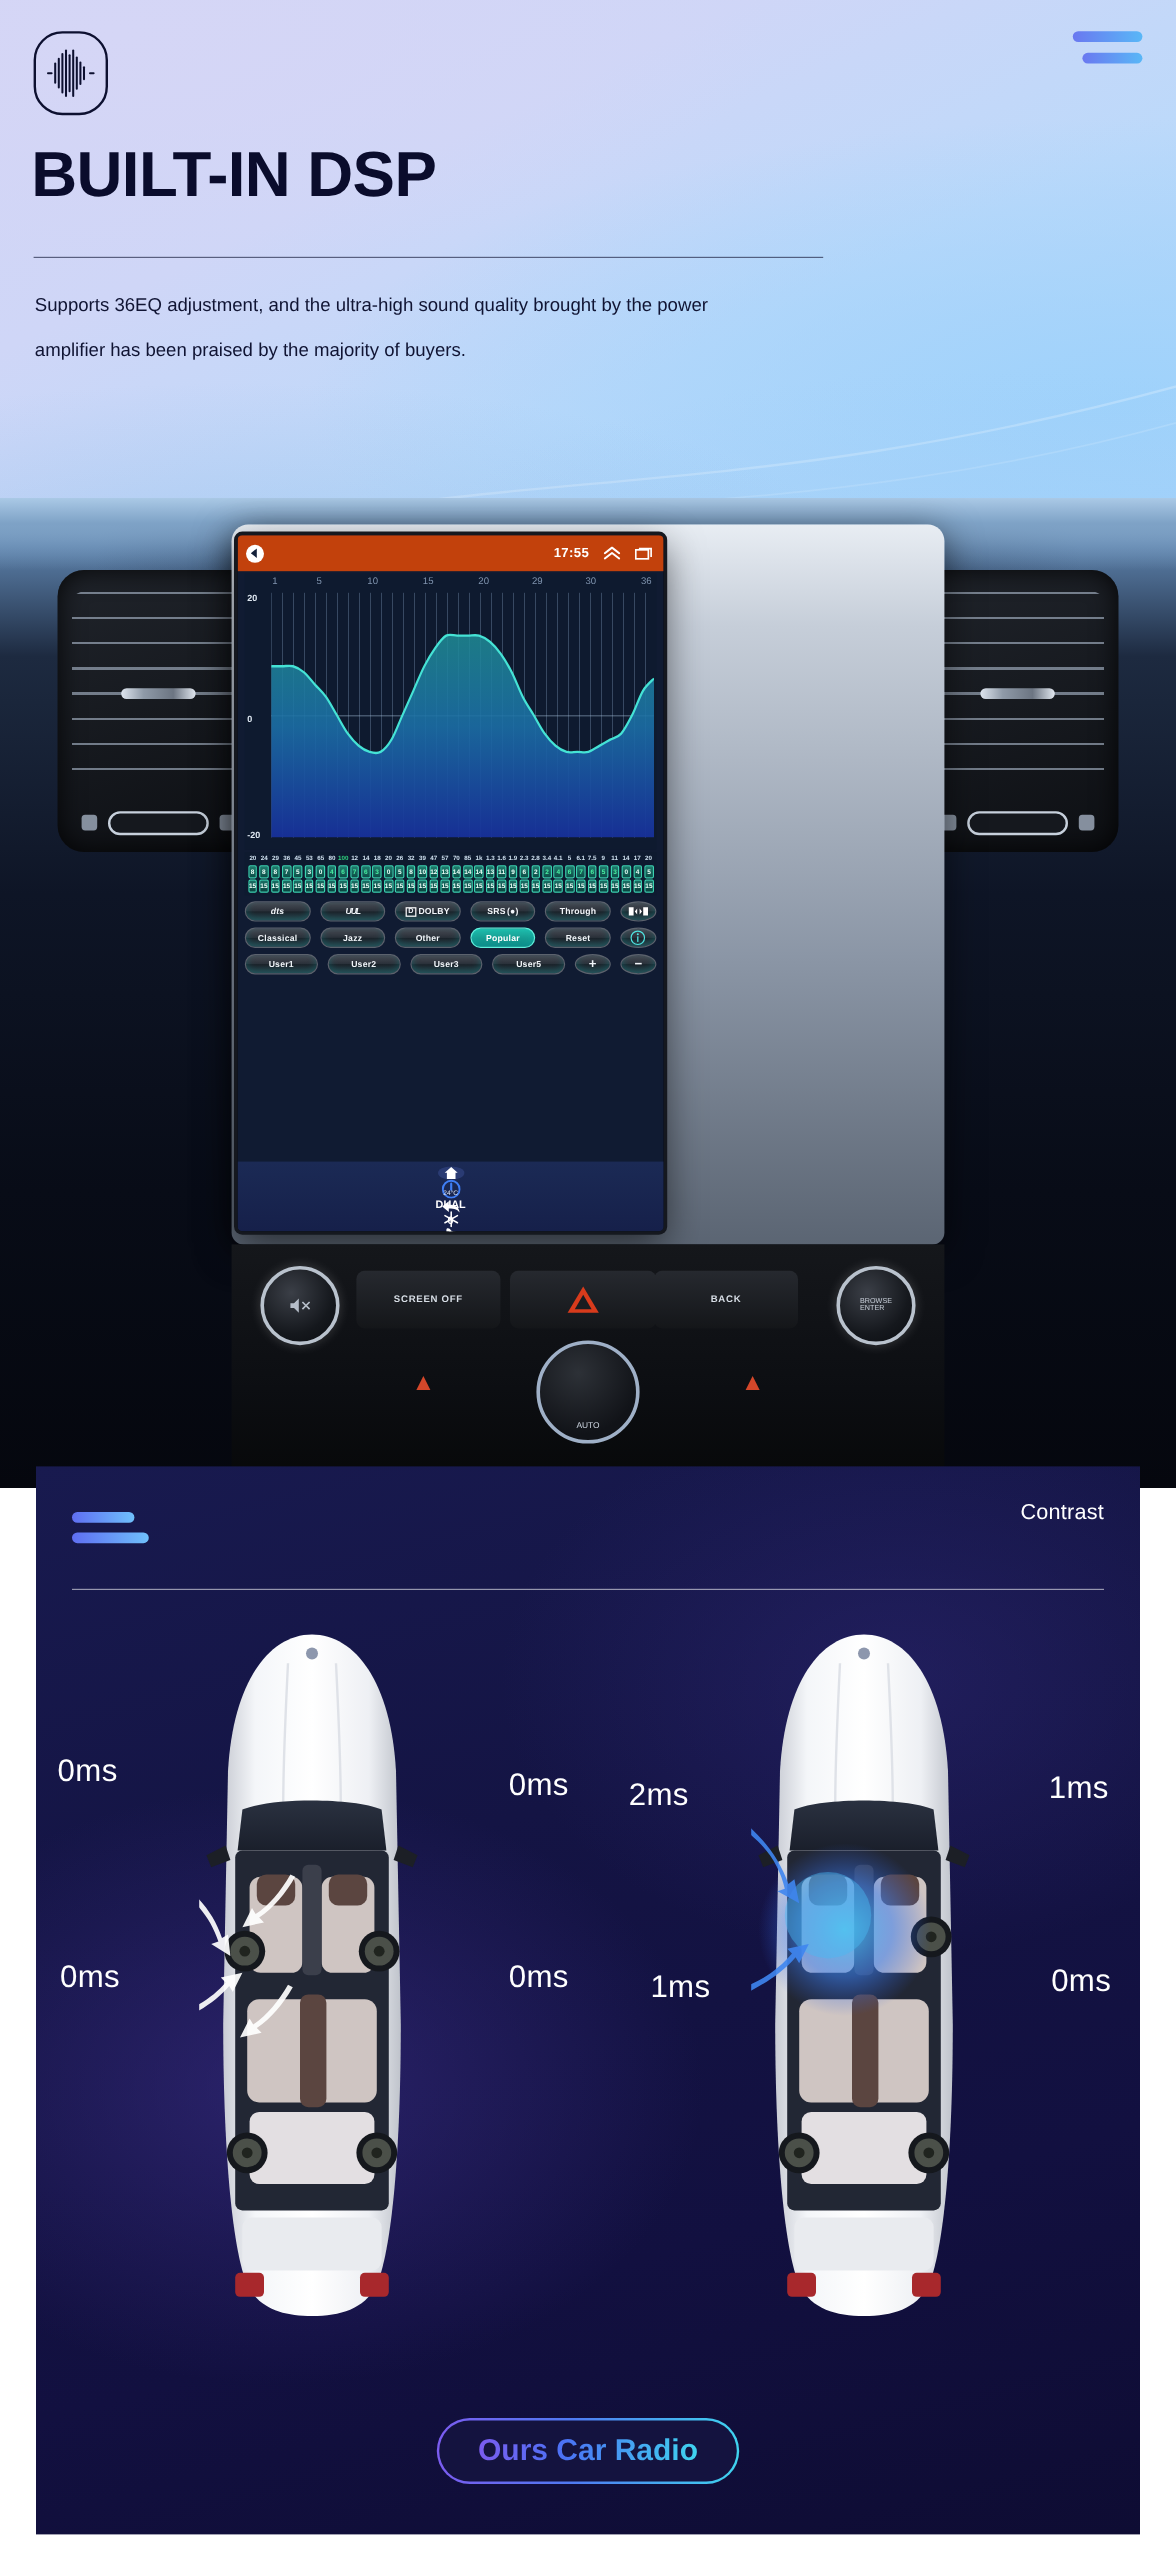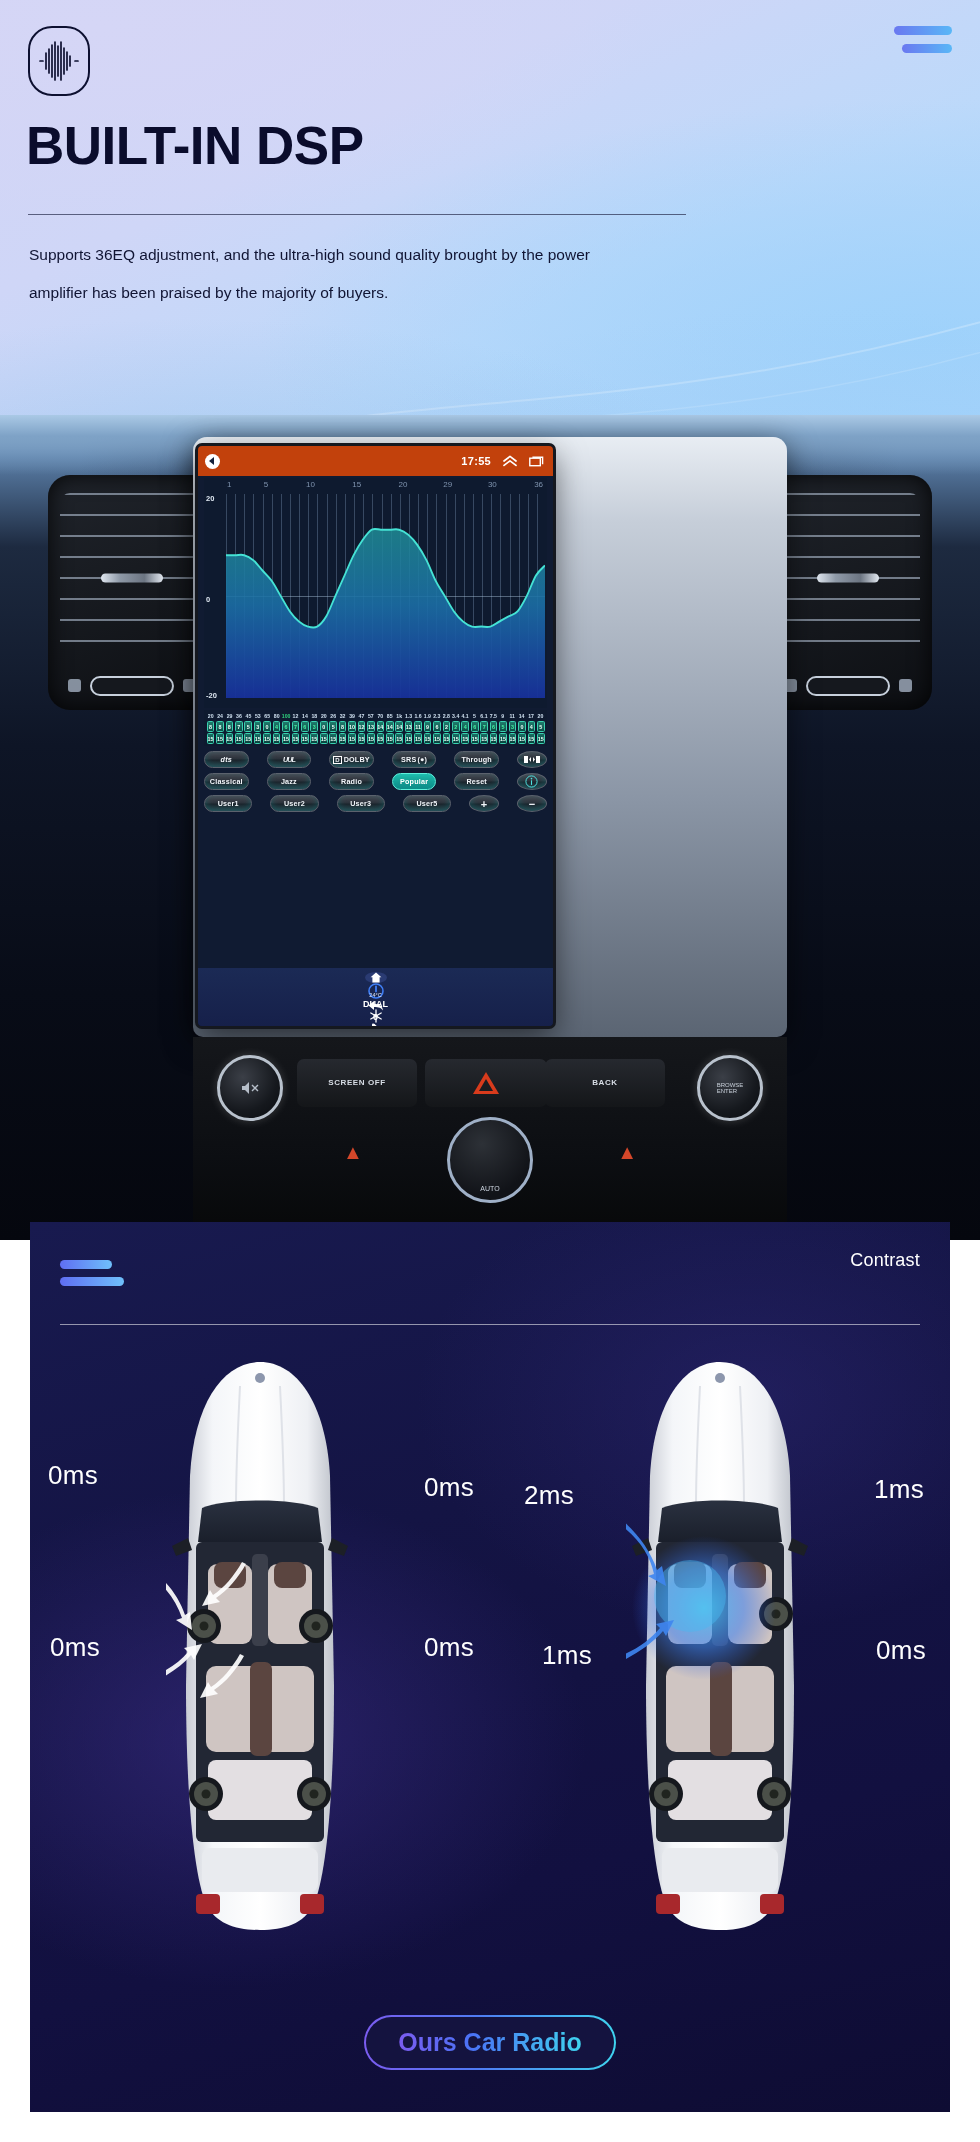--- a/index.html
+++ b/index.html
@@ -134,21 +134,21 @@
     width: 85%; height: 11px; border-radius: 1.5px;
     background: linear-gradient(180deg, #1f7d6d, #0d4d47);
     border: .5px solid #3ad2b0;
     color: #eafff8; font-size: 5.4px; font-weight: 700;
     display: flex; align-items: center; justify-content: center;
   }
   .band-box.hl { color: #49f0a2; }
   .band-box.q { background: linear-gradient(180deg,#1a6e64,#0a423e); }
 
   .ui-presets { margin: 5px 6px 0 6px; display: flex; flex-direction: column; gap: 5px; flex: 0 0 auto; }
-  .preset-row { display: flex; gap: 18px; }
+  .preset-row { display: flex; gap: 8px; }
   .preset-btn {
     flex: 1; height: 17px; border-radius: 9px;
     background: linear-gradient(180deg, #474d56 0%, #2b3039 48%, #1b2028 52%, #2d333c 100%);
     border: 1px solid #5b626d;
     box-shadow: inset 0 -3px 6px rgba(0,220,220,.22);
     color: #f2f6fa; font-size: 7.2px; font-weight: 700; letter-spacing: .2px;
     display: flex; align-items: center; justify-content: center; white-space: nowrap;
   }
   .preset-btn.active {
     background: linear-gradient(180deg,#1fbfae,#0e7d79);
@@ -569,21 +569,21 @@
             <div class="preset-btn round">
               <svg width="18" height="9" viewBox="0 0 18 9">
                 <path d="M1 1 L5 1 L5 8 L1 8 Z M6 4.5 L8 2 L8 7 Z" fill="#fff"></path>
                 <path d="M17 1 L13 1 L13 8 L17 8 Z M12 4.5 L10 2 L10 7 Z" fill="#fff"></path>
               </svg>
             </div>
           </div>
           <div class="preset-row">
             <div class="preset-btn">Classical</div>
             <div class="preset-btn">Jazz</div>
-            <div class="preset-btn">Radio</div>
+            <div class="preset-btn">Other</div>
             <div class="preset-btn active">Popular</div>
             <div class="preset-btn">Reset</div>
             <div class="preset-btn round">
               <svg width="13" height="13" viewBox="0 0 13 13">
                 <circle cx="6.5" cy="6.5" r="5.6" fill="none" stroke="#4fe3e0" stroke-width="1"></circle>
                 <circle cx="6.5" cy="3.6" r=".85" fill="#4fe3e0"></circle>
                 <rect x="5.95" y="5.3" width="1.1" height="4.6" fill="#4fe3e0"></rect>
               </svg>
             </div>
           </div>

